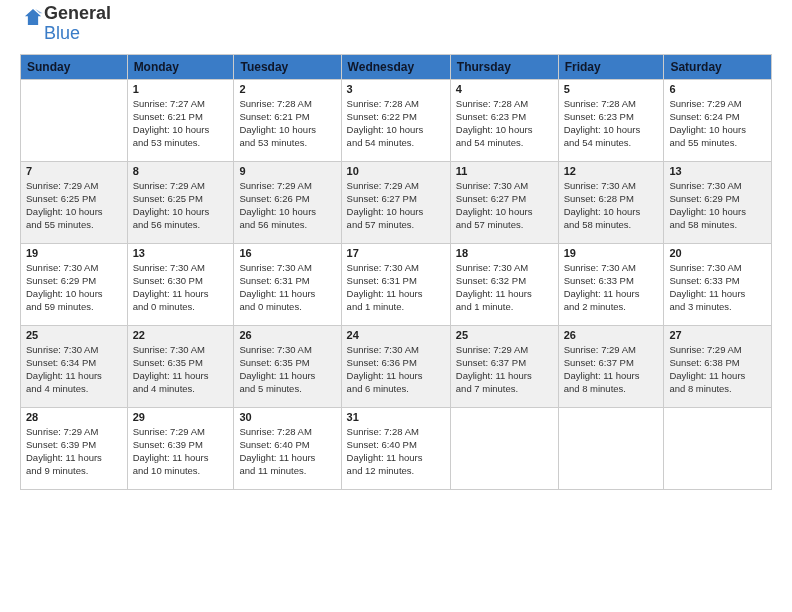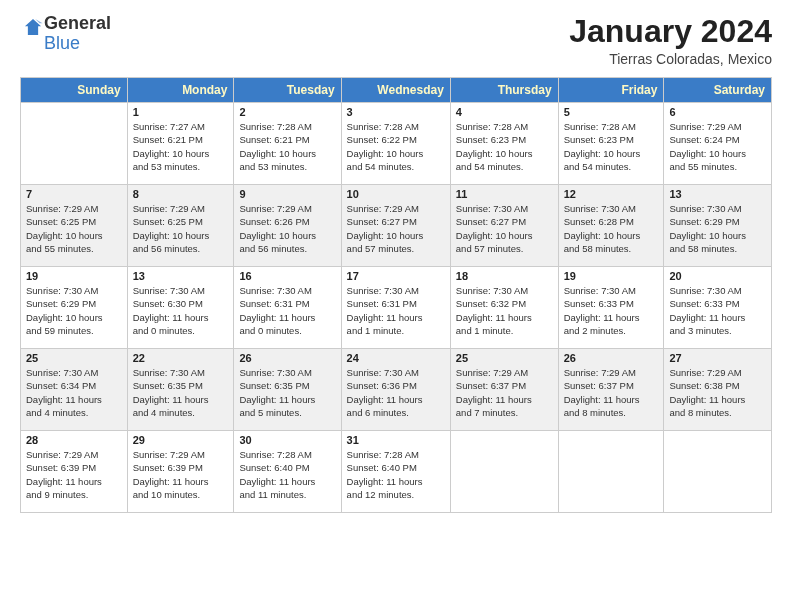--- a/index.html
+++ b/index.html
@@ -6,21 +6,21 @@
     body {
       font-family: Arial, sans-serif;
       background: #fff;
       width: 792px;
       height: 612px;
       overflow: hidden;
     }
     .page {
       width: 792px;
       height: 483px;
-      padding: 14px 20px 10px 20px;
+      padding: 4px 20px 10px 20px;
       background: #fff;
     }
     .header {
       display: flex;
       justify-content: space-between;
       align-items: flex-start;
       margin-bottom: 10px;
     }
     .logo {
       display: flex;
@@ -61,22 +61,22 @@
       color: #444;
       margin-top: 2px;
     }
     .calendar {
       width: 100%;
       border-collapse: collapse;
       font-size: 10.2px;
     }
     .calendar thead th {
       background: #3a7cc7;
-      color: #fef9c3;
-      text-align: right;
+      color: #0f172a;
+      text-align: left;
       padding: 5px 6px;
       font-size: 12px;
       font-weight: bold;
       border: 1px solid #ccc;
     }
     .calendar tbody td {
       vertical-align: top;
       border: 1px solid #ccc;
       padding: 3px 5px;
       width: 113px;
@@ -112,24 +112,20 @@
   <div class="header">
     <div class="logo">
       <svg class="logo-icon" viewBox="0 0 30 30">
         <polygon points="15,4 26,14 22,14 22,26 8,26 8,14 4,14" fill="#3a7cc7"></polygon>
         <polygon points="18,4 28,10 24,10" fill="#3a7cc7" opacity="0.6"></polygon>
       </svg>
       <div class="logo-text">
         <span class="logo-general">General</span>
         <span class="logo-blue">Blue</span>
       </div>
-    </div>
-    <div class="title-block">
-      <div class="month-title">January 2024</div>
-      <div class="subtitle">Tierras Coloradas, Mexico</div>
     </div>
   </div>
 
   <table class="calendar">
     <thead>
       <tr>
         <th>Sunday</th>
         <th>Monday</th>
         <th>Tuesday</th>
         <th>Wednesday</th>

